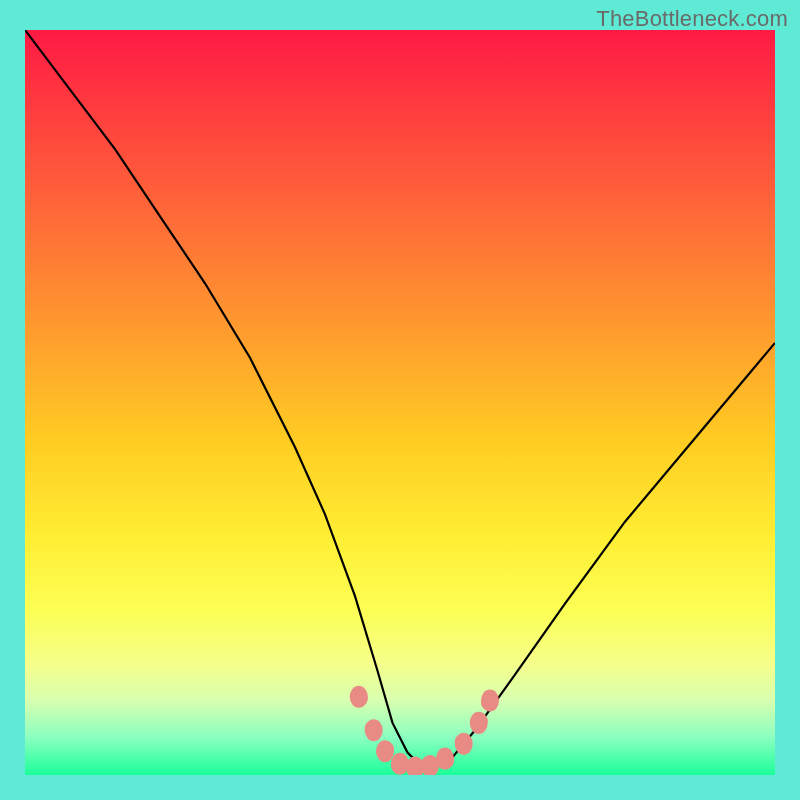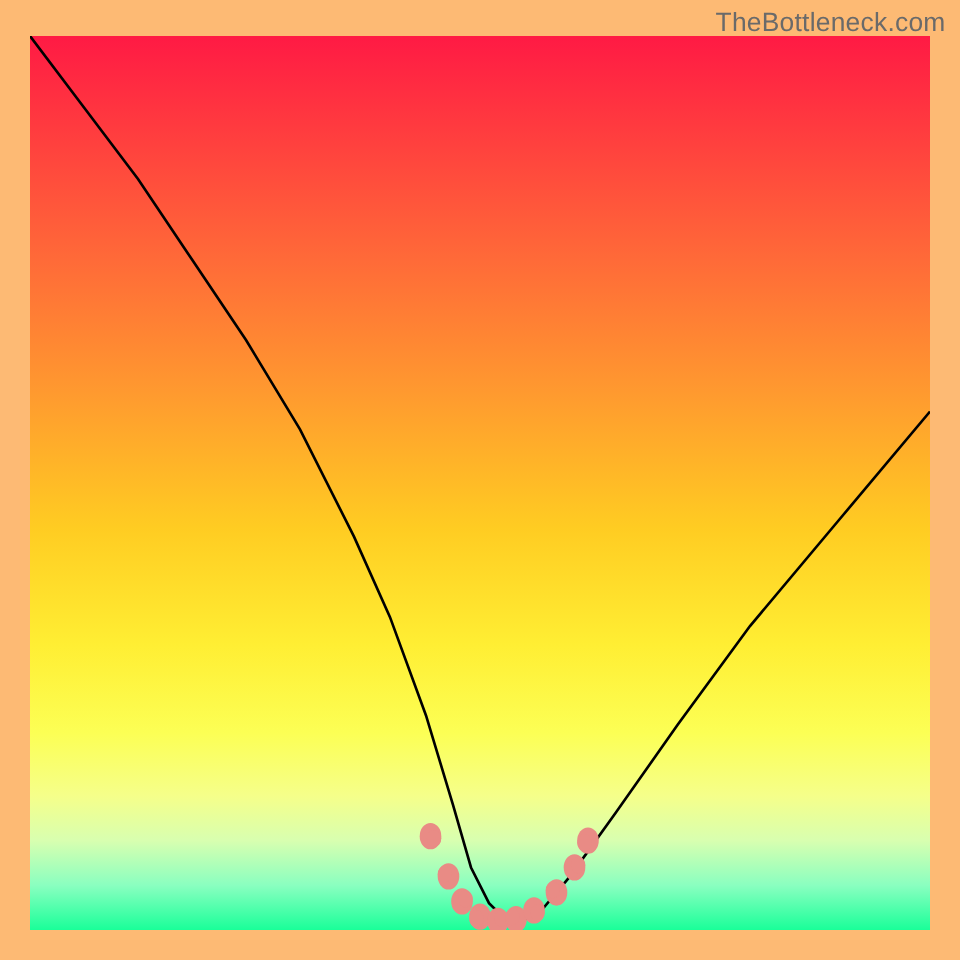--- a/index.html
+++ b/index.html
@@ -8,21 +8,21 @@
     width: 800px;
     height: 800px;
     overflow: hidden;
     background: #000;
     font-family: Arial, Helvetica, sans-serif;
   }
   .frame {
     position: relative;
     width: 800px;
     height: 800px;
-    background: #fdba74;
+    background: #5eead4;
   }
   .watermark {
     position: absolute;
     top: 6px;
     right: 12px;
     color: #6a6a6a;
     font-size: 22px;
     font-weight: 500;
     letter-spacing: 0.2px;
     z-index: 5;

